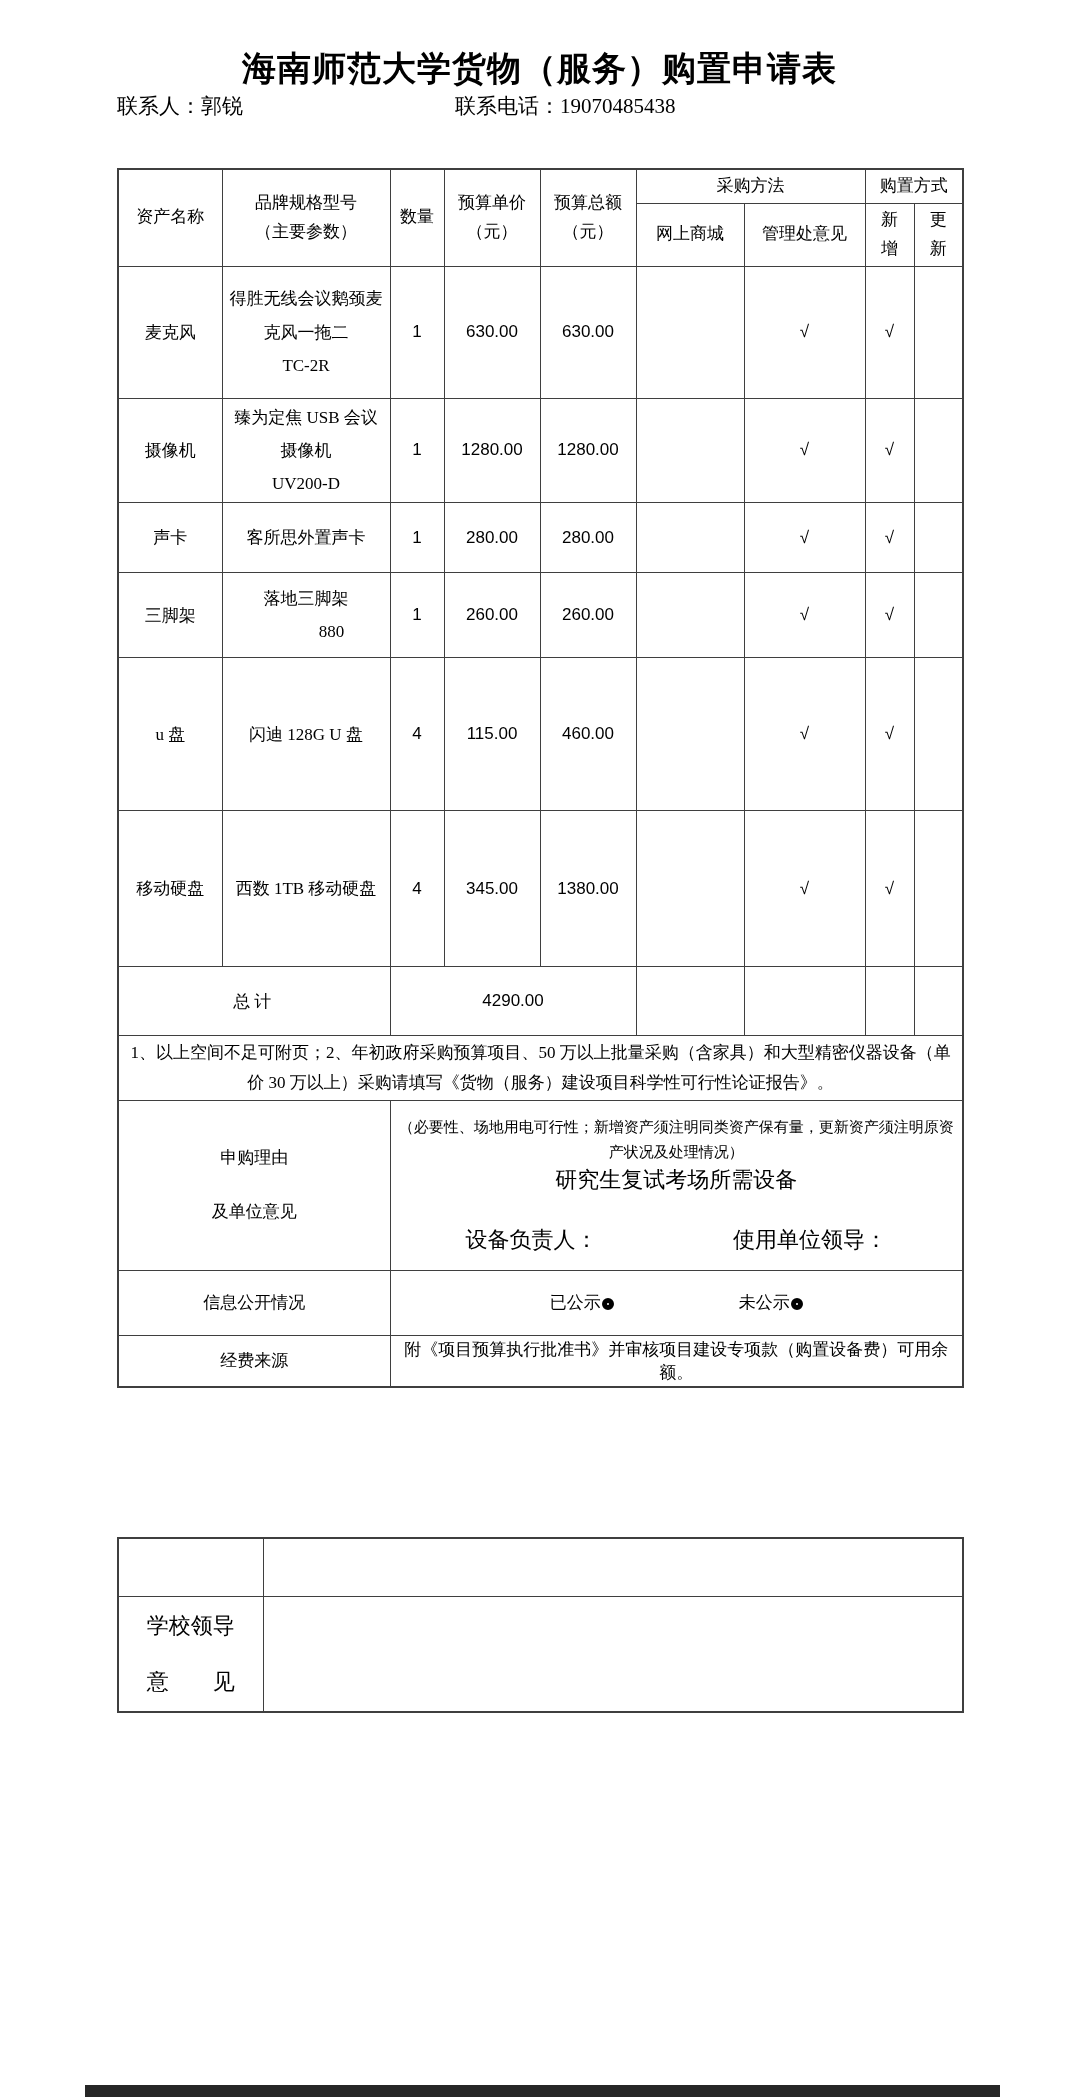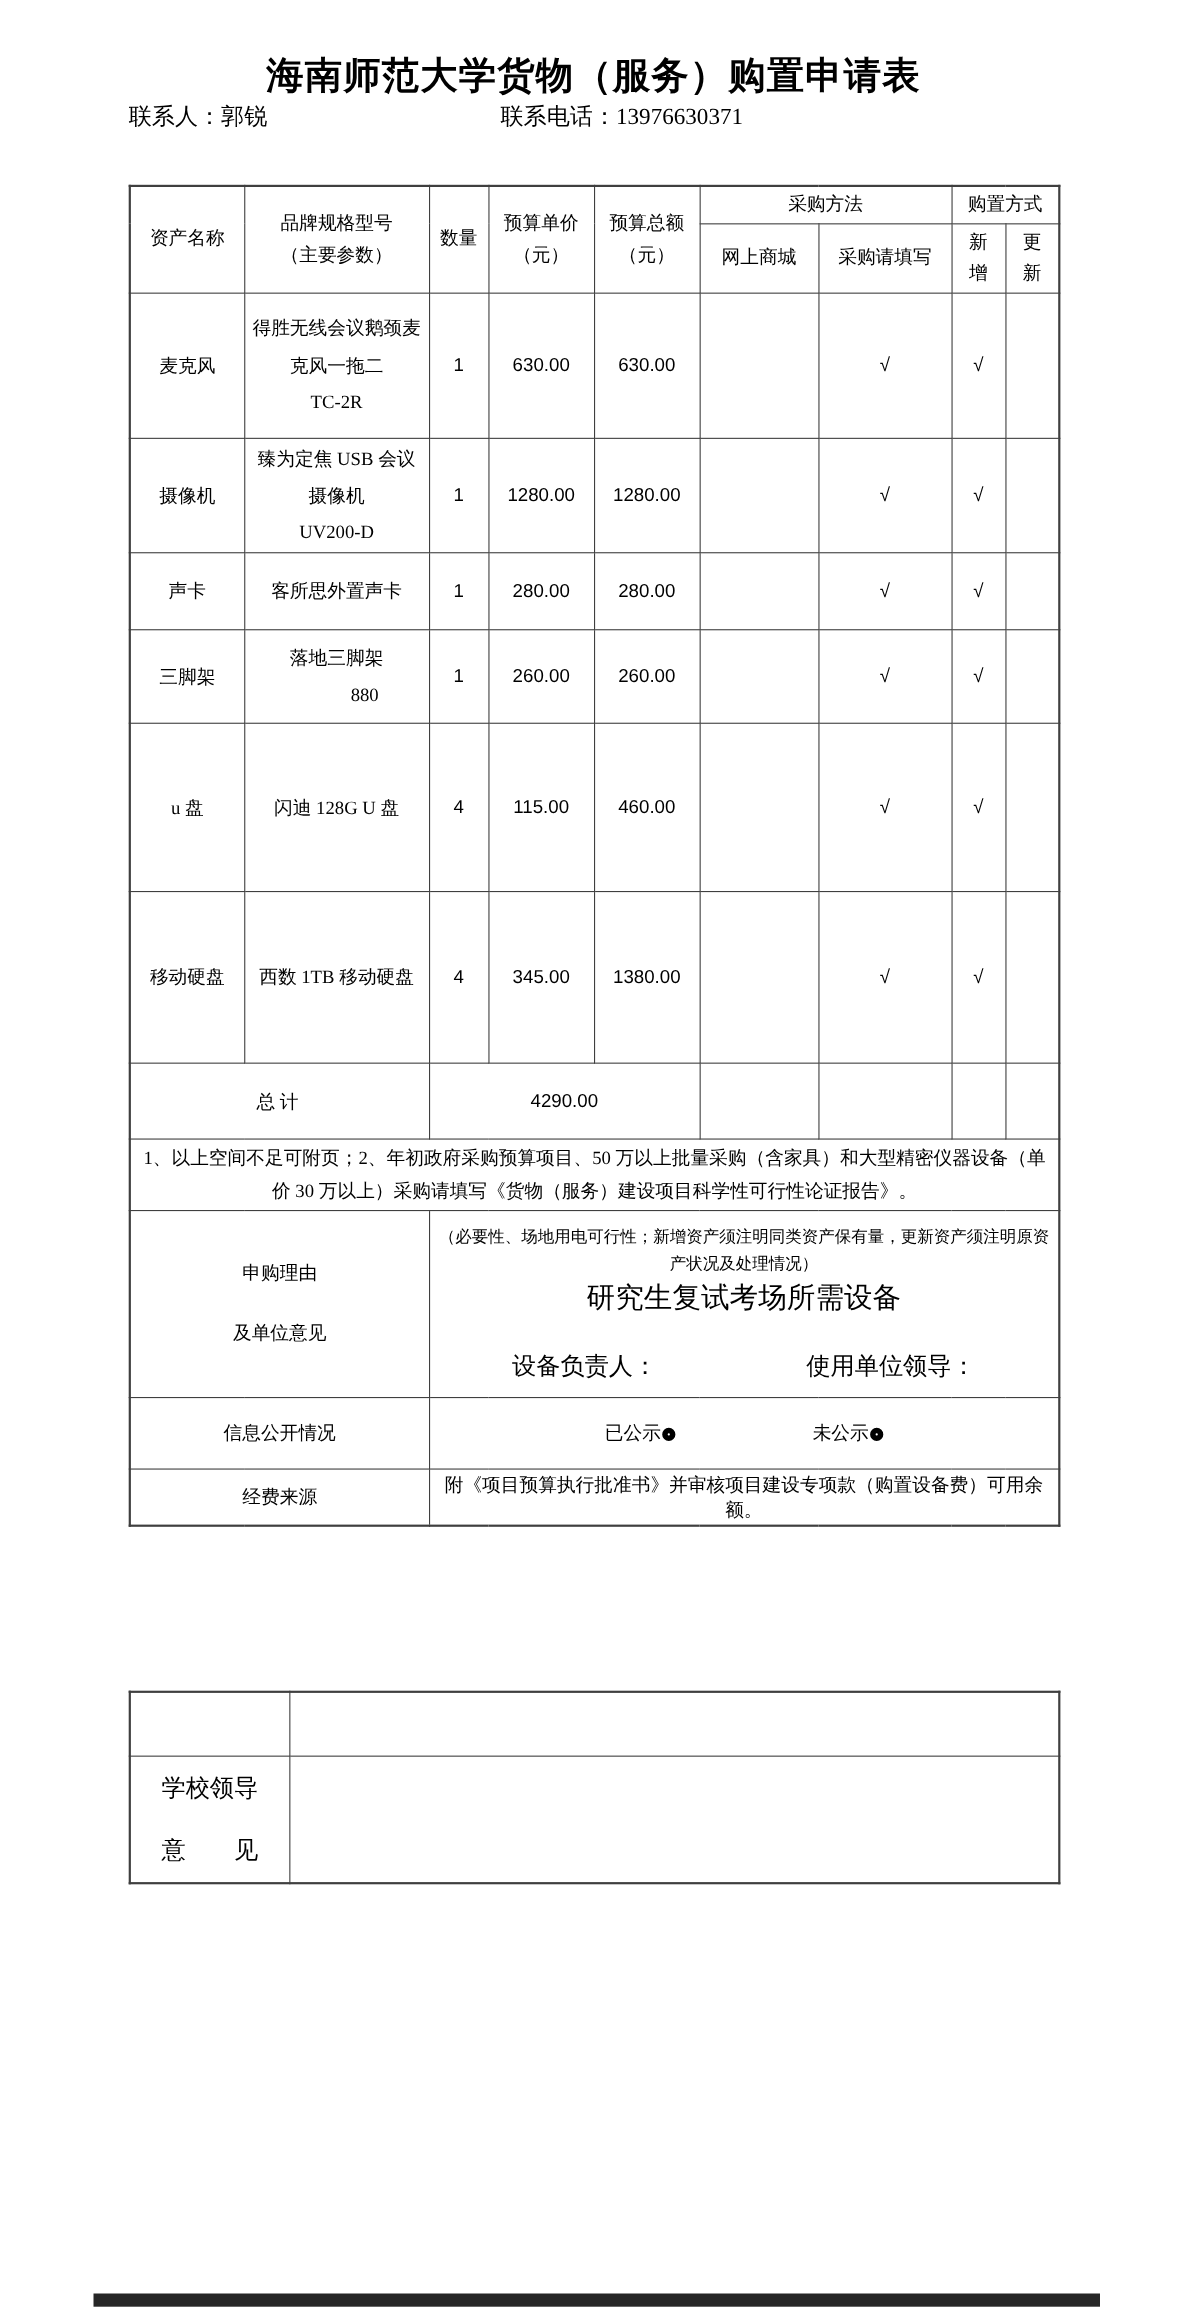--- a/index.html
+++ b/index.html
@@ -48,21 +48,21 @@
   td.total-value { font-size: 18px; }
   tr.note-row { height: 60px; padding-left: 45px; }
   td.note {
     text-align: left; font-size: 17px; line-height: 1.75; padding: 5px 10px 5px 13px;
   }
   tr.reason-row { height: 170px; }
   td.sec-label { font-size: 22px; }
   td.reason-label { line-height: 3.2; }
   td.reason-content { text-align: left; vertical-align: top; padding: 5px 8px 5px 9px; }
   .hint { font-size: 15px; line-height: 1.65; }
-  .reason-text { font-size: 26px; margin-top: 0; }
+  .reason-text { font-size: 22px; margin-top: 0; }
   .sign-line { font-size: 22px; margin-top: 30px; }
   .sign-right { margin-left: 130px; }
   tr.pub-row { height: 65px; }
   td.pub-content { text-align: left; font-size: 22px; padding-left: 9px; }
   .pub-right { margin-left: 125px; margin-top: 24px; }
   .ring {
     display: inline-block; width: 12px; height: 12px;
     border: 5px solid #000; border-radius: 50%;
     vertical-align: -2px; margin-left: 1px;
   }
@@ -89,21 +89,21 @@
 </style>
 </head>
 <body>
 
 <div class="page">
   <div class="content">
     <div class="title">海南师范大学货物（服务）购置申请表</div>
 
     <div class="info-row">
       <span>联系人：郭锐</span>
-      <span class="info-phone">联系电话：13976630371</span>
+      <span class="info-phone">联系电话：19070485438</span>
     </div>
 
     <table class="main">
       <colgroup>
         <col style="width:104px">
           <col style="width:168px">
           <col style="width:54px">
         <col style="width:96px">
           <col style="width:96px">
           <col style="width:108px">
@@ -119,21 +119,21 @@
         <td rowspan="2">数量</td>
         <td rowspan="2" class="pre">预算单价
 （元）</td>
         <td rowspan="2" class="pre">预算总额
 （元）</td>
         <td colspan="2">采购方法</td>
         <td colspan="2">购置方式</td>
       </tr>
       <tr class="h2">
         <td>网上商城</td>
-        <td>采购请填写</td>
+        <td>管理处意见</td>
         <td class="pre">新
 增</td>
         <td class="pre">更
 新</td>
       </tr>
 
       <tr class="dr0">
         <td>麦克风</td>
         <td class="brand prewrap">得胜无线会议鹅颈麦克风一拖二
 TC-2R</td>

